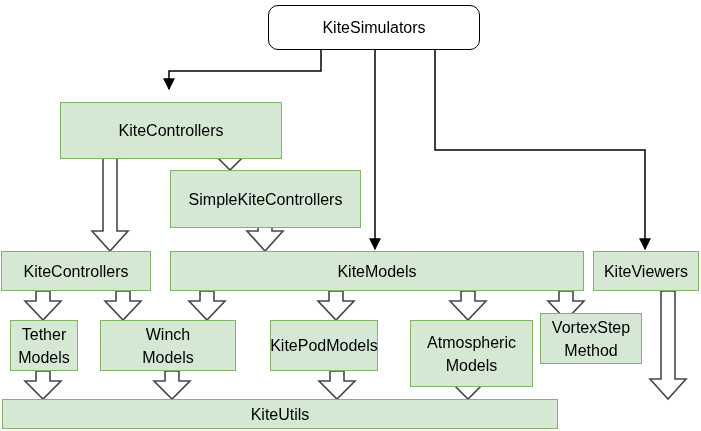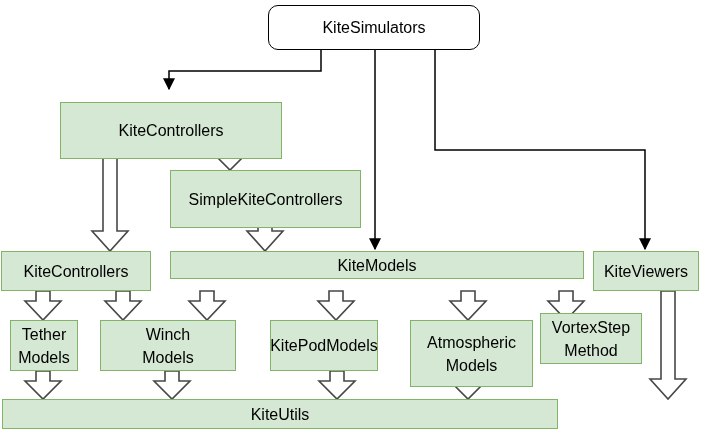--- a/index.html
+++ b/index.html
@@ -67,21 +67,21 @@
   </svg>
 
   <div class="node root" style="left:268px;top:5px;width:212px;height:45px">KiteSimulators</div>
 
   <div class="node" style="left:60px;top:102px;width:222px;height:57px">KiteControllers</div>
 
   <div class="node" style="left:170px;top:170px;width:191px;height:58px">SimpleKiteControllers</div>
 
   <div class="node" style="left:1px;top:251px;width:150px;height:40px">KiteControllers</div>
 
-  <div class="node" style="left:170px;top:251px;width:414px;height:28px">KiteModels</div>
+  <div class="node" style="left:170px;top:251px;width:414px;height:40px">KiteModels</div>
 
   <div class="node" style="left:593px;top:251px;width:106px;height:40px">KiteViewers</div>
 
   <div class="node" style="left:10px;top:320px;width:68px;height:51px">Tether
 Models</div>
 
   <div class="node" style="left:100px;top:320px;width:136px;height:51px">Winch
 Models</div>
 
   <div class="node" style="left:270px;top:320px;width:108px;height:51px">KitePodModels</div>

